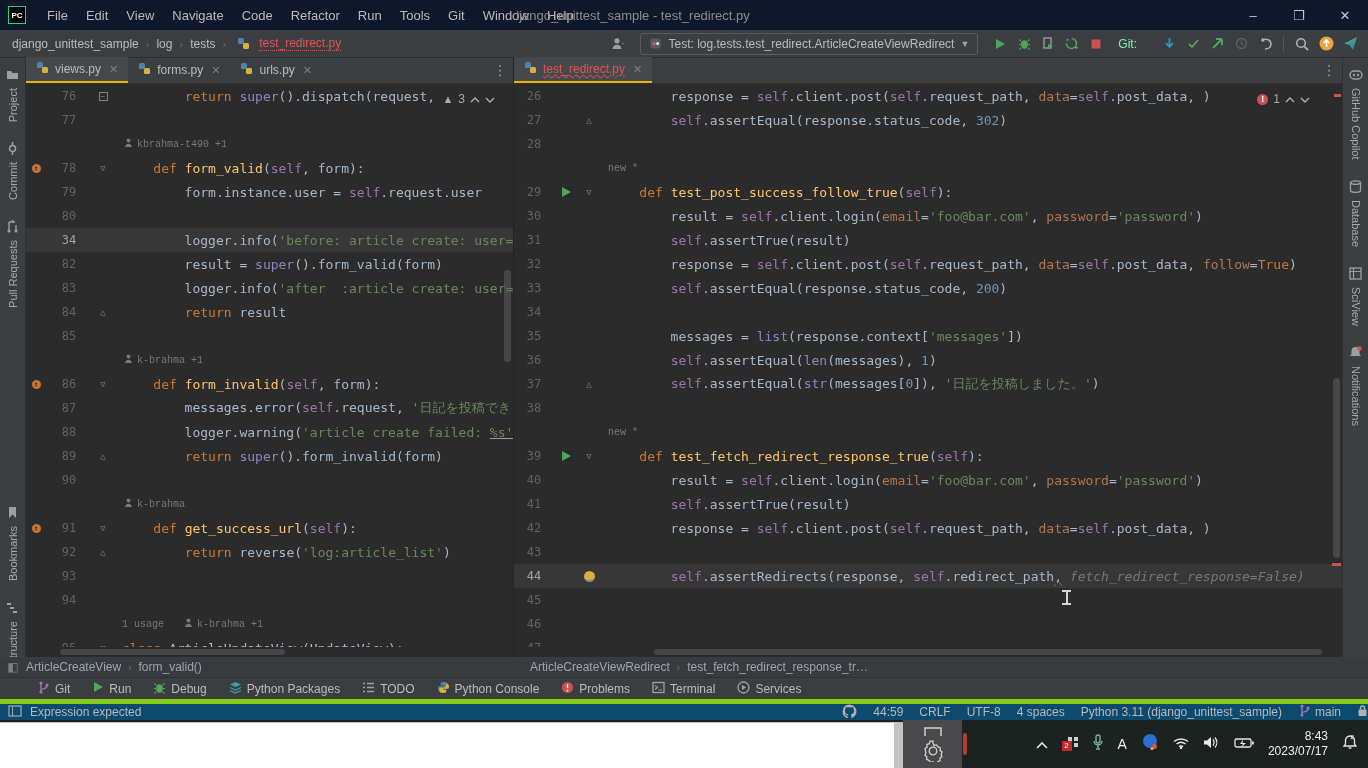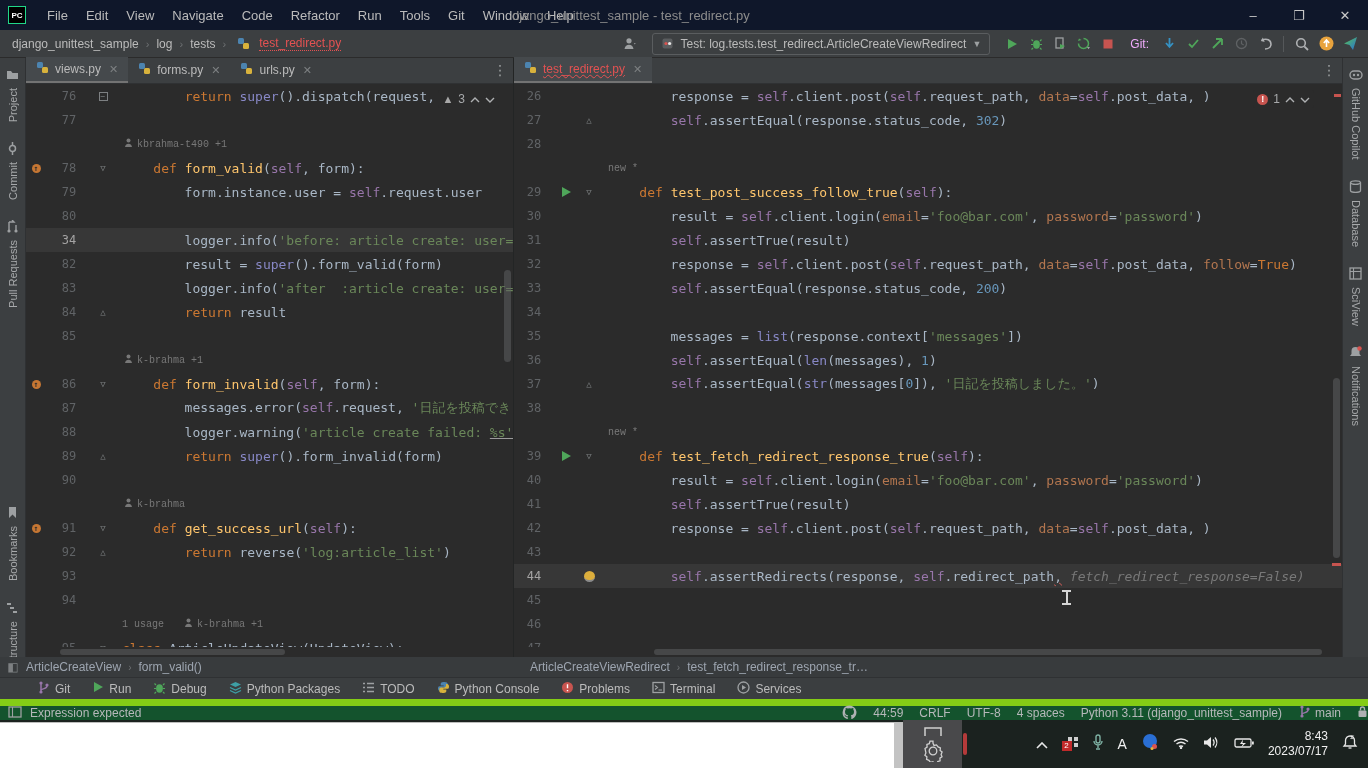--- a/index.html
+++ b/index.html
@@ -25,41 +25,41 @@
   #navbar { left:0; top:30px; width:1368px; height:28px; background:#3c3f41;
     border-bottom:1px solid #2b2b2b; display:flex; align-items:center;
     color:#bbbbbb; font-size:12px; }
   .crumb { padding:0 2px; }
   .crumb-sep { color:#6e7173; padding:0 5px; font-size:11px; }
   #nav-file { color:#e35252; border-bottom:1px dotted #e35252; margin-left:4px; }
   #run-config { display:flex; align-items:center; gap:6px; border:1px solid #5a5d5f;
     border-radius:3px; height:22px; padding:0 8px; margin:0 10px; color:#bbbbbb; }
   .tool-ic { width:24px; height:22px; display:flex; align-items:center;
     justify-content:center; }
-  #git-label { color:#f0abfc; margin:0 8px 0 10px; }
+  #git-label { color:#86efac; margin:0 20px 0 10px; }
   .vdiv { width:1px; height:16px; background:#55585a; margin:0 6px; }
 
   
   .stripe { top:58px; width:26px; height:599px; background:#3c3f41; }
   #stripe-left { left:0; border-right:1px solid #2f3133; }
   #stripe-right { left:1342px; border-left:1px solid #2f3133; }
   .stripe-item { display:flex; flex-direction:column; align-items:center; gap:5px;
     color:#a7a9ab; font-size:11px; padding:10px 0; cursor:default; }
   .stripe-label-left { writing-mode:vertical-rl; transform:rotate(180deg); }
   .stripe-label-right { writing-mode:vertical-rl; }
 
   
   .pane { top:58px; background:#2b2b2b; }
   #pane-left  { left:26px;  width:488px; height:599px; border-right:1px solid #232525; }
   #pane-right { left:514px; width:828px; height:599px; }
   .tabbar { height:26px; background:#3c3f41; display:flex; align-items:flex-end;
     border-bottom:1px solid #2f3133; position:relative; }
   .tab { height:26px; display:flex; align-items:center; gap:6px; padding:0 10px;
     font-size:12px; color:#bbbbbb; }
-  .tab.active { background:#45494c; border-bottom:2px solid #737373; }
+  .tab.active { background:#45494c; border-bottom:2px solid #eab308; }
   .tab .close { color:#7d8082; font-size:11px; margin-left:2px; }
   .tab-kebab { position:absolute; right:6px; top:4px; color:#9da0a2; font-size:14px; }
   .tab-fname-error { color:#e35252; text-decoration:underline wavy #e35252 1px; }
 
   .editor { position:absolute; left:0; right:0; top:26px; bottom:10px; overflow:hidden;
     font-family:"DejaVu Sans Mono", monospace; font-size:13px; }
   .line { height:24px; display:flex; align-items:center; white-space:pre; position:relative; }
   .caret-row { background:#373737; }
   .gut-num { color:#606366; font-size:12px; text-align:right;
     font-family:"DejaVu Sans Mono", monospace; flex:none; }
@@ -99,22 +99,22 @@
   .stripe-mark { position:absolute; width:7px; height:3px; }
 
   
   #breadcrumbs { left:0; top:657px; width:1368px; height:20px; background:#383b3d;
     color:#9da5b0; font-size:12px; display:flex; align-items:center; }
   .bc-sep { color:#6e7173; padding:0 7px; font-size:10px; }
   #toolwindow-bar { left:0; top:677px; width:1368px; height:22px; background:#3b3e40;
     border-top:1px solid #2f3133; display:flex; align-items:center; color:#bbbbbb;
     font-size:12px; gap:0; }
   .twb-item { display:flex; align-items:center; gap:5px; padding:0 11px; height:22px; }
-  #statusbar { left:0; top:699px; width:1368px; height:21px; background:#14532d;
-    border-top:7px solid #84cc16; display:flex; align-items:center; color:#b6b8ba;
+  #statusbar { left:0; top:699px; width:1368px; height:21px; background:#0c4a6e;
+    border-top:5px solid #84cc16; display:flex; align-items:center; color:#b6b8ba;
     font-size:12px; }
   .sb-right { margin-left:auto; display:flex; align-items:center; gap:16px;
     padding-right:0; }
 
   
   #os-row { left:0; top:720px; width:1368px; height:48px; background:#1b221f; }
   #white-window { position:absolute; left:0; top:2px; width:903px; height:46px;
     background:#ffffff; border-top:1px solid #bdbdbd; }
   #white-window-scroll { position:absolute; right:0; top:0; width:9px; height:46px;
     background:#c3c3c3; }

